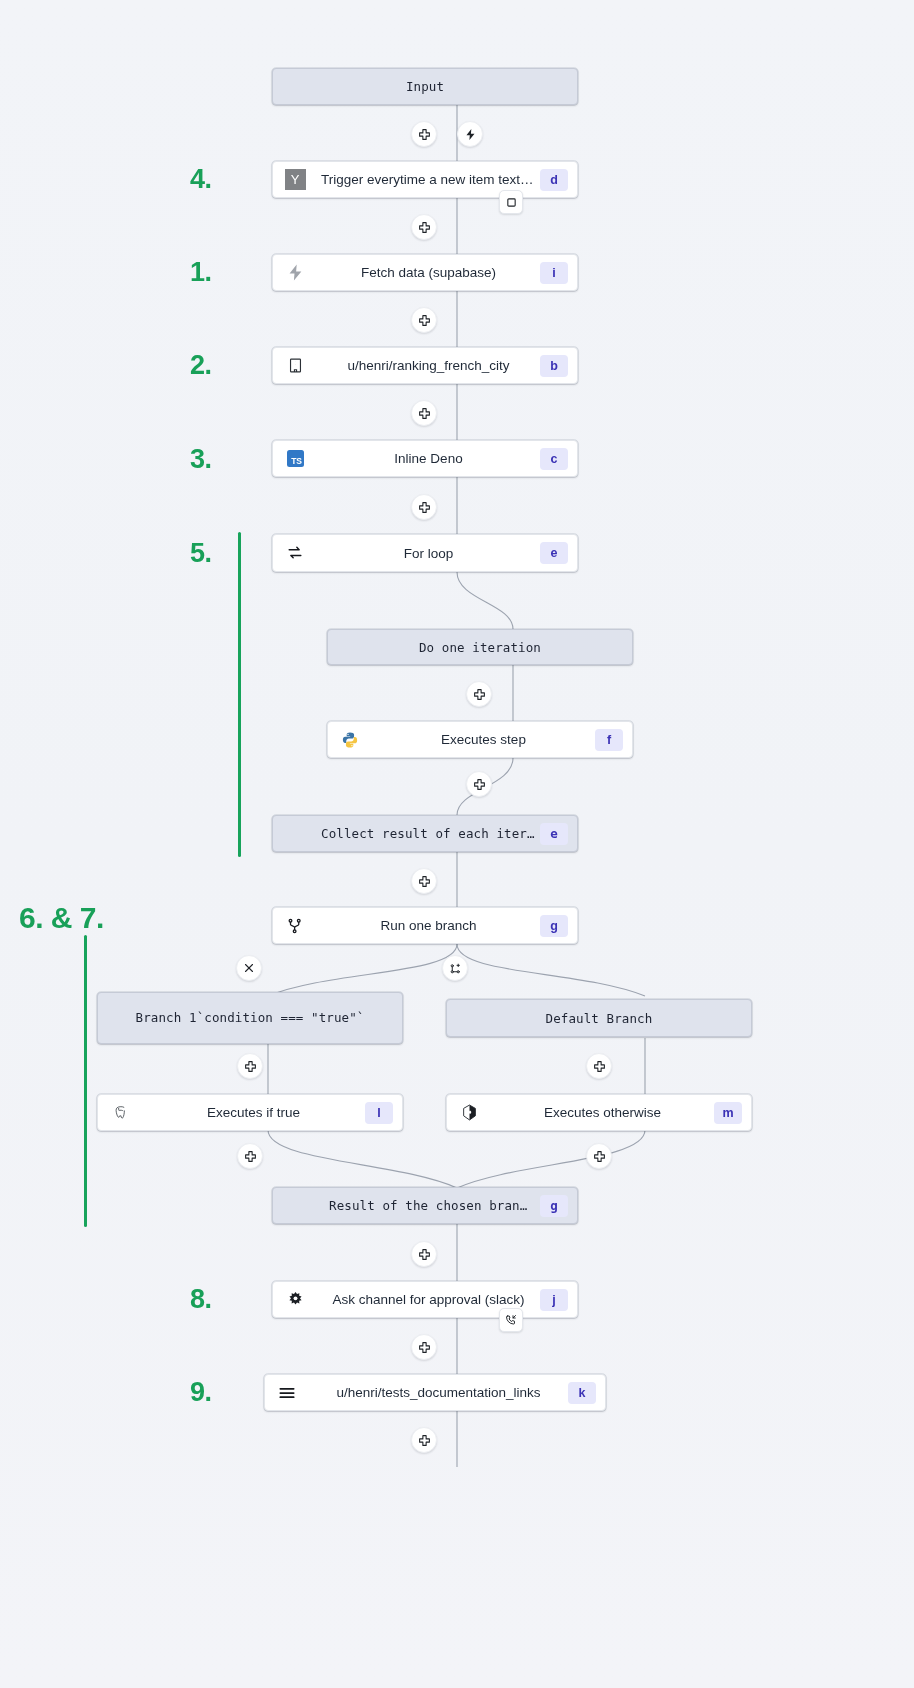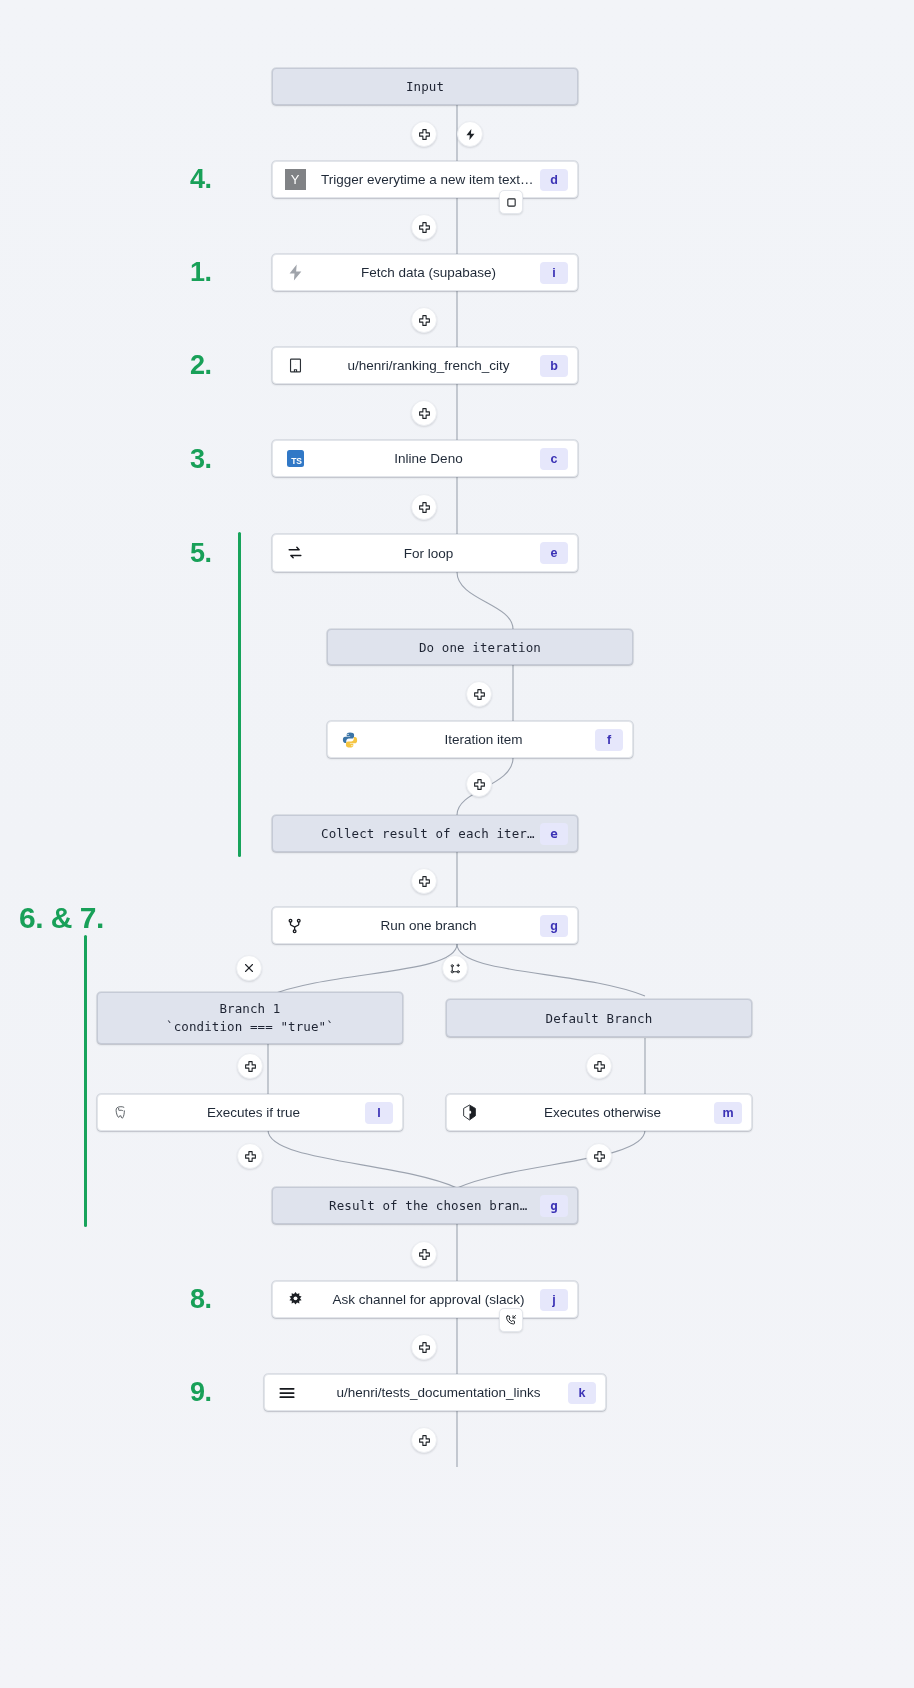--- a/index.html
+++ b/index.html
@@ -166,21 +166,21 @@
   .y-badge {
     width: 21px; height: 21px;
     background: #808285;
     color: #fff;
     font-size: 13px;
     font-family: "Liberation Sans", sans-serif;
     display: flex; align-items: center; justify-content: center;
   }
   .two-line {
     display: flex;
-    flex-direction: column;
+    flex-direction: row;
     align-items: center;
     justify-content: center;
     line-height: 1.45;
     width: 100%;
   }
 </style>
 </head>
 <body>
 
 <div id="canvas">
@@ -302,21 +302,21 @@
     <div class="label center-mono">Do one iteration</div>
   </div>
 
   <div class="node white" style="left:327px; top:721px; width:306px; height:37px;">
     <div class="icon-slot">
       <svg class="icn" width="18" height="18" viewBox="0 0 24 24">
         <path d="M11.9 2c-2.6 0-4.3.9-4.3 2.8v2.1h4.6v.7H5.6C3.6 7.6 2.5 9 2.5 11.8s1 4.1 3.1 4.1h1.4v-2.4c0-1.9 1.6-3.4 3.6-3.4h3.9c1.6 0 2.9-1.2 2.9-2.8V4.8C17.4 3.1 15.5 2 11.9 2zM9.4 3.6c.5 0 .9.4.9.9s-.4.9-.9.9-.9-.4-.9-.9.4-.9.9-.9z" fill="#3b74a6"></path>
         <path d="M12.1 22c2.6 0 4.3-.9 4.3-2.8v-2.1h-4.6v-.7h6.6c2 0 3.1-1.4 3.1-4.2s-1-4.1-3.1-4.1h-1.4v2.4c0 1.9-1.6 3.4-3.6 3.4H9.5c-1.6 0-2.9 1.2-2.9 2.8v2.5c0 1.7 1.9 2.8 5.5 2.8zm2.5-1.6c-.5 0-.9-.4-.9-.9s.4-.9.9-.9.9.4.9.9-.4.9-.9.9z" fill="#f5c542"></path>
       </svg>
     </div>
-    <div class="label">Iteration item</div>
+    <div class="label">Executes step</div>
     <div class="tag">f</div>
   </div>
 
   <div class="node grey" style="left:272px; top:815px; width:306px; height:37px;">
     <div class="spacer-right"></div>
     <div class="label center-mono">Collect result of each iteration</div>
     <div class="tag">e</div>
   </div>
 
   <div class="node white" style="left:272px; top:907px; width:306px; height:37px;">

